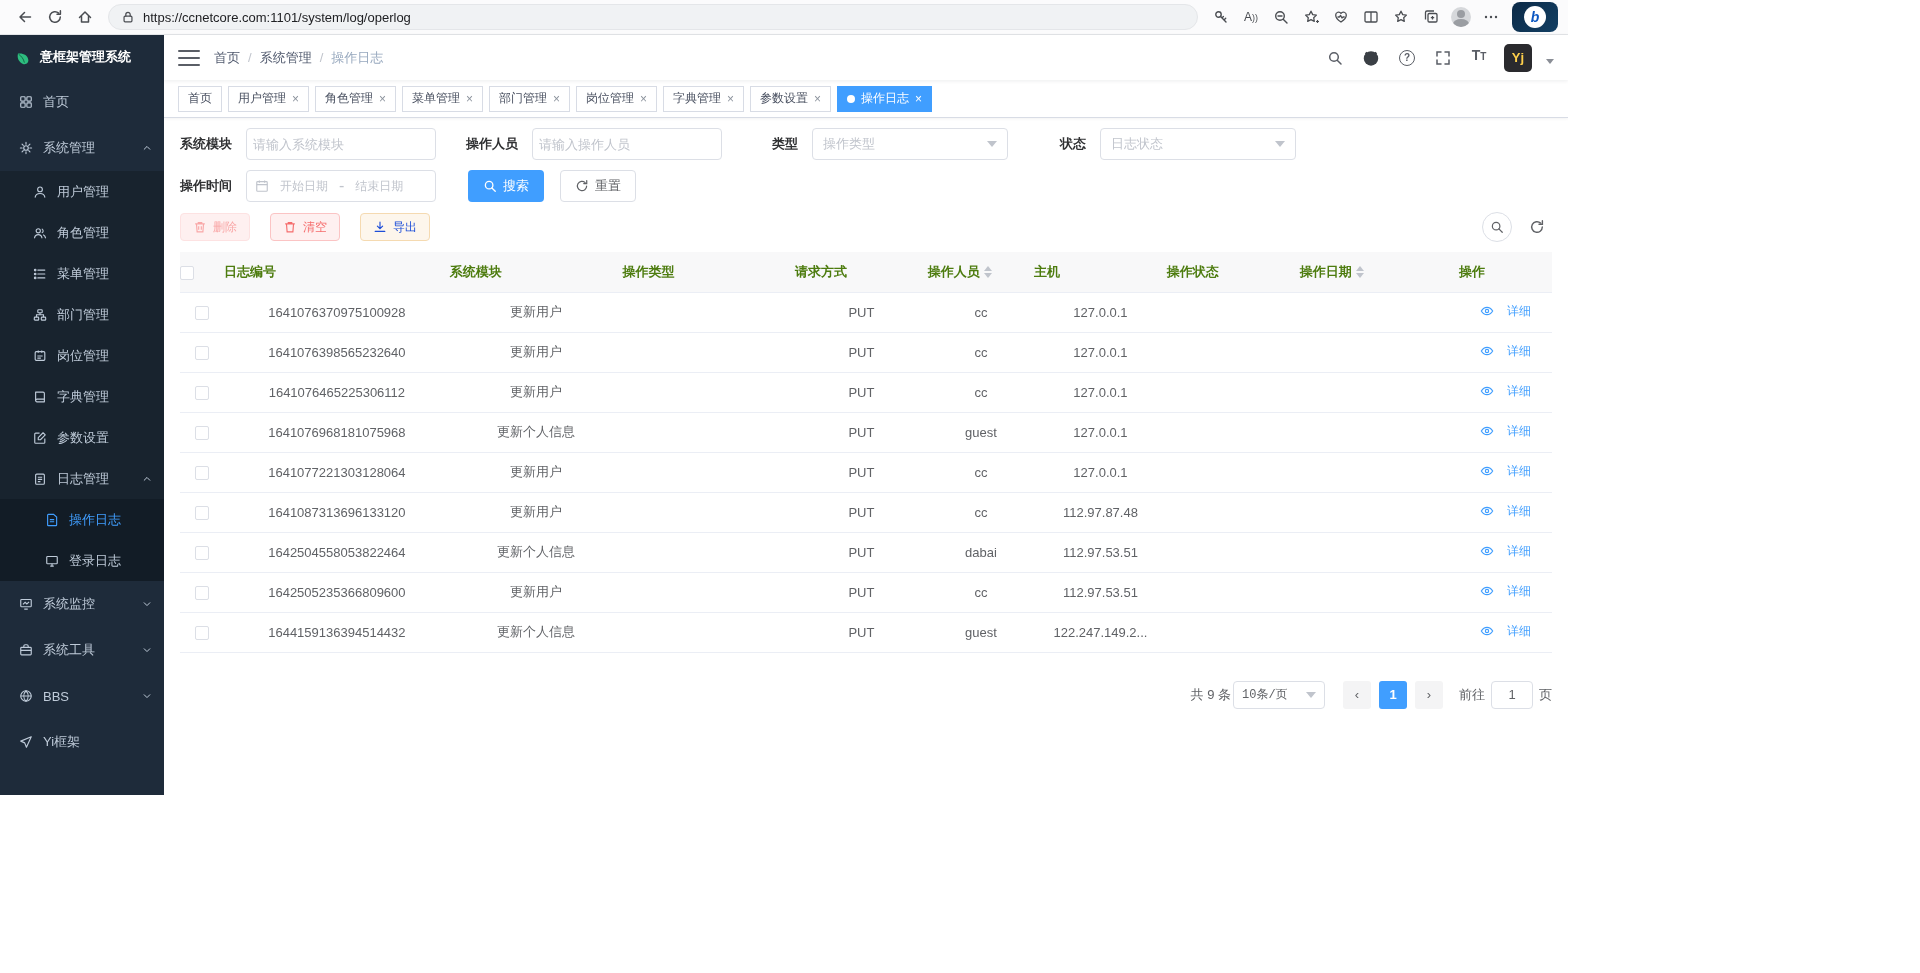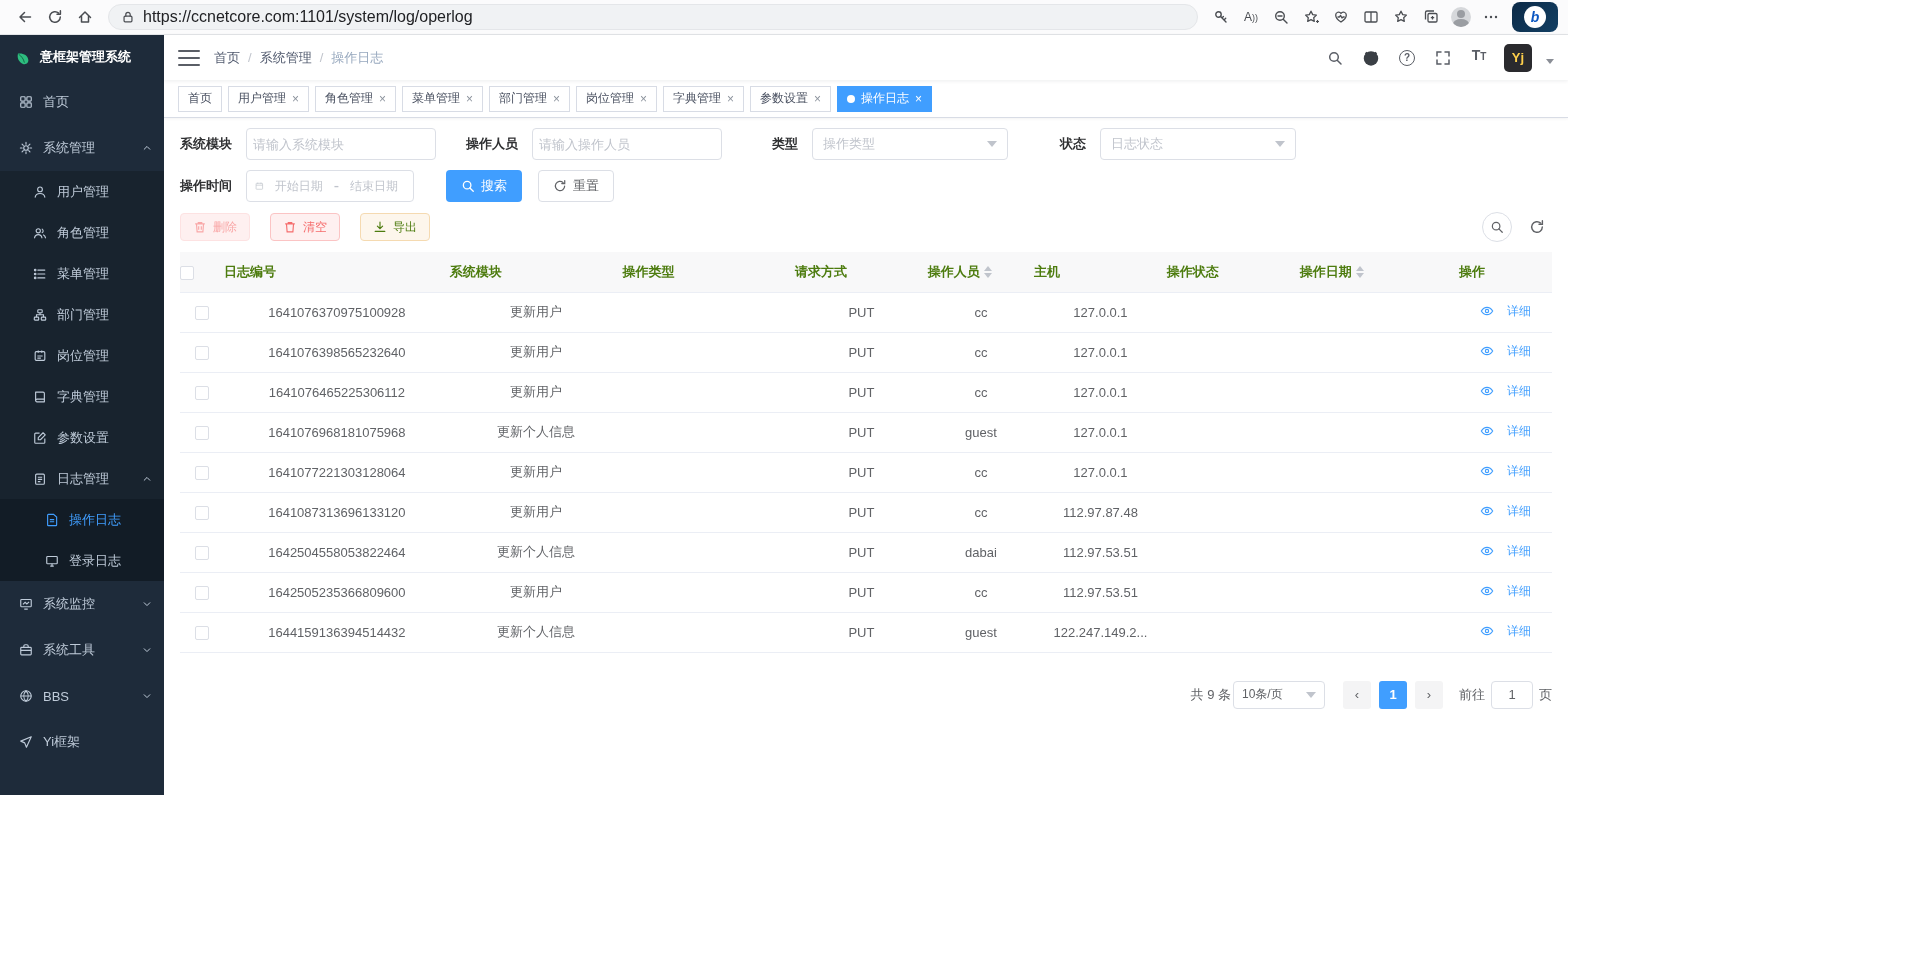--- a/index.html
+++ b/index.html
@@ -4,21 +4,21 @@
 <style>
   * { margin:0; padding:0; box-sizing:border-box; }
   html,body { width:1920px; height:973px; background:#ffffff; overflow:hidden;
     font-family:"Liberation Sans","DejaVu Sans",sans-serif; }
   .window { position:absolute; left:0; top:0; width:1568px; height:795px; background:#fff; overflow:hidden; }
 
   
   .browser-bar { height:35px; background:#fbfbfc; border-bottom:1px solid #e3e5e8; display:flex; align-items:center; padding:0 10px; }
   .chrome-btn { width:30px; height:28px; display:flex; align-items:center; justify-content:center; color:#4a4d52; border-radius:5px; cursor:pointer; flex:0 0 auto; }
   .address-pill { flex:1 1 auto; height:26px; background:#f0f2f4; border:1px solid #e4e6e9; border-radius:13px; display:flex; align-items:center; padding:0 12px; margin:0 8px; color:#202124; min-width:0; }
-  .address-pill .url { font-size:16px; color:#202124; white-space:nowrap; overflow:hidden; }
+  .address-pill .url { font-size:13px; color:#202124; white-space:nowrap; overflow:hidden; }
   .ra-icon { font-size:12px; color:#4a4d52; display:flex; align-items:baseline; }
   .ra-icon small { font-size:9px; }
   .avatar-circle { width:20px; height:20px; border-radius:50%; background:#d6d8db; position:relative; overflow:hidden; }
   .avatar-circle::before { content:""; position:absolute; left:6px; top:3px; width:8px; height:8px; border-radius:50%; background:#9a9da2; }
   .avatar-circle::after { content:""; position:absolute; left:2px; top:12px; width:16px; height:10px; border-radius:50%; background:#9a9da2; }
   .copilot-pill { width:46px; height:30px; margin-left:6px; border-radius:8px; background:linear-gradient(135deg,#0c2a47,#123f63); display:flex; align-items:center; justify-content:center; flex:0 0 auto; cursor:pointer; }
   .bing-circle { width:22px; height:22px; border-radius:50%; background:#fff; display:flex; align-items:center; justify-content:center; color:#0b57c2; font-weight:bold; font-size:14px; font-style:italic; }
 
   
   .sidebar { position:absolute; left:0; top:35px; width:164px; height:760px; background:#1e2b3a; color:#bfcbd9; }
@@ -57,48 +57,48 @@
 
   
   .content { padding:10px 16px 0 16px; height:677px; background:#fff; }
   .filter-row { display:flex; align-items:center; margin-bottom:10px; }
   .f-group { display:flex; align-items:center; margin-right:30px; }
   .f-label { font-size:13px; font-weight:700; color:#303133; margin-right:14px; white-space:nowrap; }
   .f-input { width:190px; height:32px; border:1px solid #dcdfe6; border-radius:4px; padding:0 6px; font-size:13px; color:#606266; outline:none; background:#fff; }
   .f-input::placeholder { color:#c0c4cc; }
   .f-select { width:196px; height:32px; border:1px solid #dcdfe6; border-radius:4px; padding:0 10px; display:flex; align-items:center; justify-content:space-between; font-size:13px; color:#c0c4cc; background:#fff; cursor:pointer; }
   .sel-caret { width:0; height:0; border-left:5px solid transparent; border-right:5px solid transparent; border-top:6px solid #c0c4cc; }
-  .date-range { width:168px; height:32px; border:1px solid #dcdfe6; border-radius:4px; display:flex; align-items:center; padding:0 8px; gap:4px; background:#fff; color:#c0c4cc; }
+  .date-range { width:190px; height:32px; border:1px solid #dcdfe6; border-radius:4px; display:flex; align-items:center; padding:0 8px; gap:4px; background:#fff; color:#c0c4cc; }
   .date-range input { border:none; outline:none; width:62px; font-size:12px; color:#606266; text-align:center; background:transparent; }
   .date-range input::placeholder { color:#c0c4cc; }
   .btn { height:32px; padding:0 14px; border-radius:4px; border:1px solid transparent; font-size:13px; display:inline-flex; align-items:center; gap:6px; cursor:pointer; white-space:nowrap; }
   .btn-primary { background:#409eff; color:#fff; }
   .btn-default { background:#fff; border-color:#dcdfe6; color:#606266; margin-left:16px; }
   .btn-sm { height:28px; padding:0 12px; font-size:12px; border-radius:4px; }
   .btn-danger-disabled { background:#fef0f0; border-color:#fde2e2; color:#f9a7a7; cursor:not-allowed; }
   .btn-danger-plain { background:#fef0f0; border-color:#fbc4c4; color:#f56c6c; }
-  .btn-warning-plain { background:#fdf6ec; border-color:#f5dab1; color:#4d7c0f; }
+  .btn-warning-plain { background:#fdf6ec; border-color:#f5dab1; color:#1d4ed8; }
   .toolbar { display:flex; align-items:center; margin:4px 0 10px 0; }
   .toolbar .gap { width:20px; }
   .tool-right { margin-left:auto; display:flex; align-items:center; gap:10px; }
   .circle-btn { width:30px; height:30px; border-radius:50%; border:1px solid #dcdfe6; background:#fff; color:#606266; display:flex; align-items:center; justify-content:center; cursor:pointer; }
 
   table.grid { width:100%; border-collapse:collapse; font-size:13px; color:#606266; table-layout:fixed; }
   table.grid th { background:#f8f8f9; color:#4d7c0f; font-weight:700; height:40px; border-bottom:1px solid #ebeef5; text-align:left; }
   table.grid td { height:40px; border-bottom:1px solid #ebeef5; text-align:center; overflow:hidden; white-space:nowrap; text-overflow:ellipsis; }
   .checkbox { width:14px; height:14px; border:1px solid #dcdfe6; border-radius:2px; background:#fff; display:inline-block; vertical-align:middle; cursor:pointer; }
   .th-flex { display:inline-flex; align-items:center; gap:4px; }
   .carets { display:inline-flex; flex-direction:column; gap:2px; cursor:pointer; }
   .carets i { display:block; width:0; height:0; border-left:4px solid transparent; border-right:4px solid transparent; }
   .carets .up { border-bottom:5px solid #c0c4cc; }
   .carets .dn { border-top:5px solid #c0c4cc; }
   a.detail { color:#409eff; font-size:12px; display:inline-flex; align-items:center; gap:13px; cursor:pointer; text-decoration:none; }
 
   .pagination { display:flex; align-items:center; justify-content:flex-end; margin-top:28px; font-size:13px; color:#606266; gap:2px; }
-  .page-size { width:92px; height:28px; border:1px solid #dcdfe6; border-radius:4px; display:flex; align-items:center; justify-content:space-between; padding:0 8px; font-size:12px; color:#606266; cursor:pointer; background:#fff; }
+  .page-size { width:92px; height:28px; border:1px solid #dcdfe6; border-radius:4px; display:flex; align-items:center; justify-content:space-between; padding:0 8px; font-size:12px; color:#606266; cursor:pointer; background:#fff;font-family:Liberation Mono, monospace; }
   .pg-btns { display:flex; align-items:center; gap:8px; margin-left:16px; }
   .page-btn { min-width:28px; height:28px; background:#f4f4f5; border-radius:3px; display:flex; align-items:center; justify-content:center; color:#606266; font-size:13px; cursor:pointer; }
   .page-btn.current { background:#409eff; color:#fff; font-weight:bold; }
   .goto { display:flex; align-items:center; gap:6px; margin-left:14px; }
   .goto input { width:42px; height:28px; border:1px solid #dcdfe6; border-radius:4px; text-align:center; font-size:13px; color:#606266; outline:none; }
 
   .svg14 { width:14px; height:14px; } .svg16 { width:16px; height:16px; } .svg18 { width:18px; height:18px; }
 </style>
 </head>
 <body>

